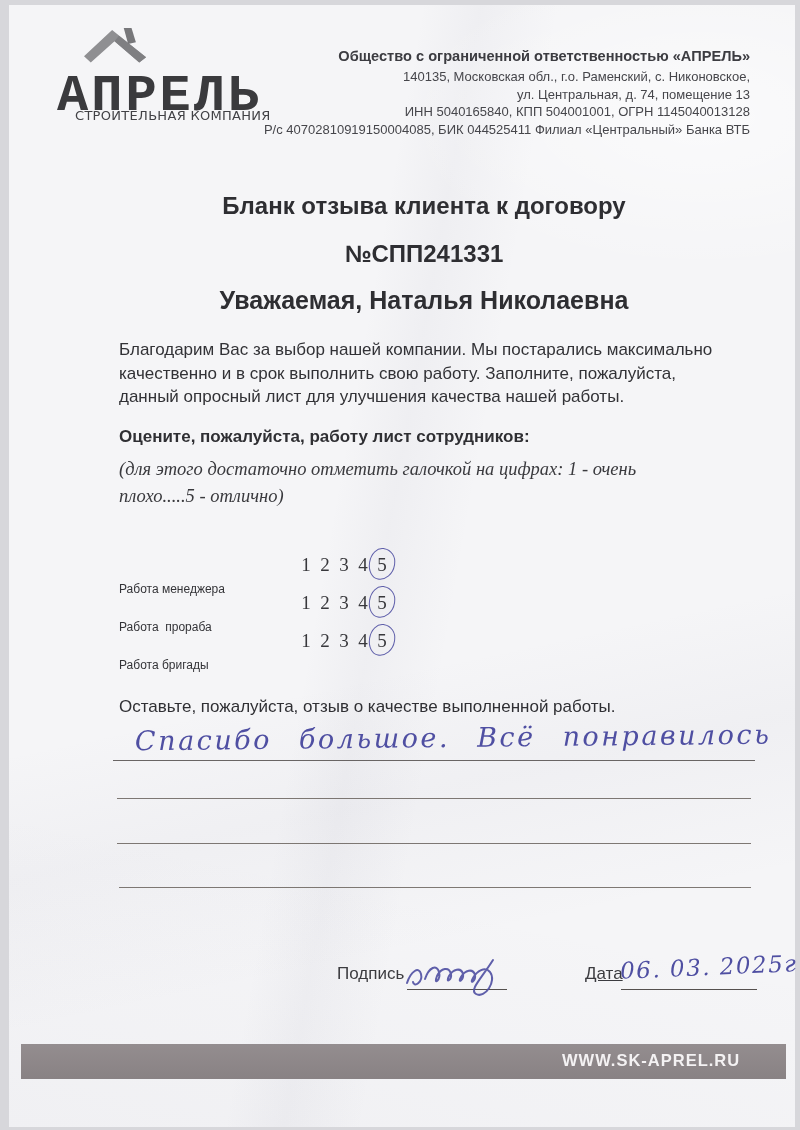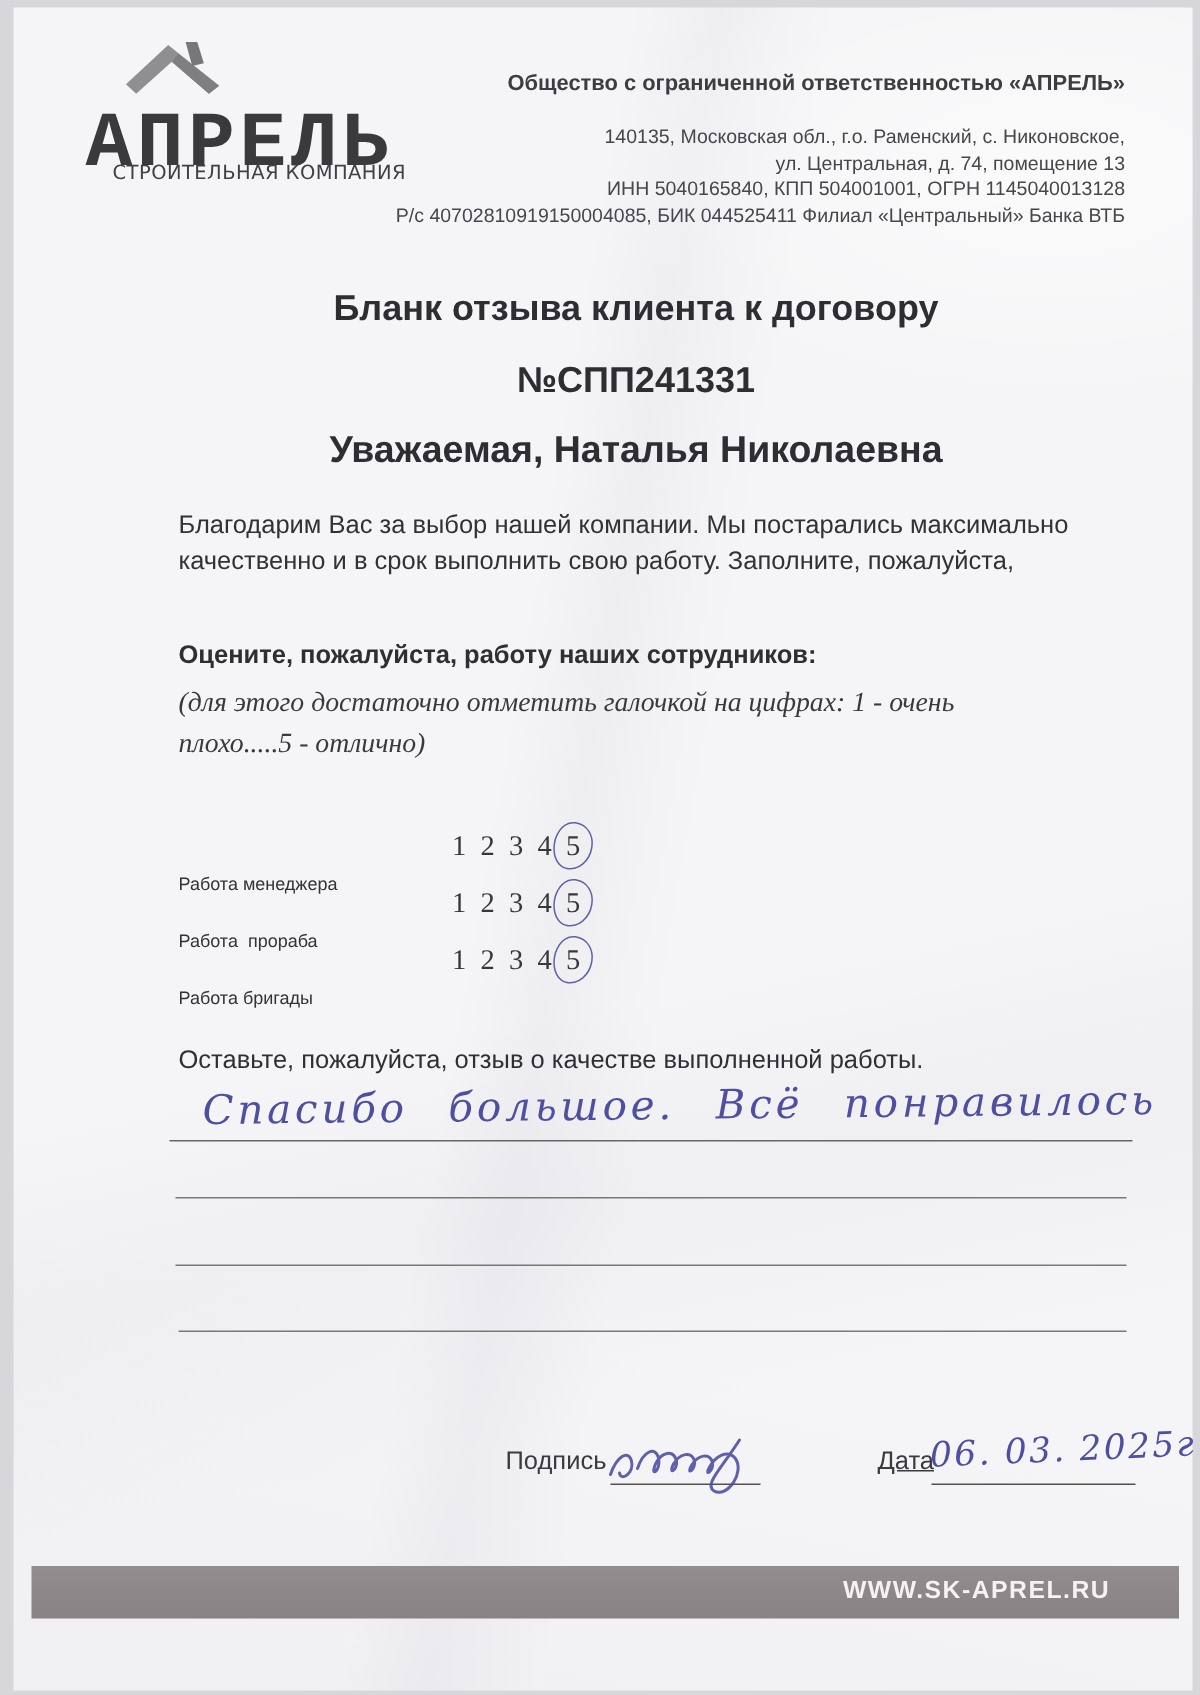--- a/index.html
+++ b/index.html
@@ -33,21 +33,21 @@
   }
   .logo-sub{
     position:absolute; left:66px; top:103px;
     font-family:"DejaVu Sans",sans-serif; font-weight:400;
     font-size:13px; letter-spacing:.3px; color:#414145; white-space:nowrap;
   }
   .company{
     position:absolute; right:45px; top:42px; text-align:right;
     font-size:13px; line-height:17.5px; color:#46464b; white-space:nowrap;
   }
-  .company .co-line-bold{font-size:14.6px; font-weight:700; color:#3c3c41; line-height:19px; margin-bottom:16px;}
+  .company .co-line-bold{font-size:14.6px; font-weight:700; color:#3c3c41; line-height:19px; margin-bottom:2px;}
   
   .titles{position:absolute; left:30px; width:770px; text-align:center;}
   .title-1{top:187px; font-size:24px; font-weight:700; color:#2e2e32;}
   .title-2{top:235px; font-size:24px; font-weight:700; color:#2e2e32;}
   .title-3{top:281px; font-size:25px; font-weight:700; color:#2e2e32;}
   
   .intro{position:absolute; left:110px; top:333px; font-size:17px; line-height:23.6px; color:#323236;}
   .intro div{white-space:nowrap;}
   .rate-heading{position:absolute; left:110px; top:422px; font-size:17px; font-weight:700; color:#2f2f33;}
   .rate-note{
@@ -127,23 +127,24 @@
     <div>Р/с 40702810919150004085, БИК 044525411 Филиал «Центральный» Банка ВТБ</div>
   </div>
 
   <div class="titles title-1" style="position:absolute;">Бланк отзыва клиента к договору</div>
   <div class="titles title-2" style="position:absolute;">№СПП241331</div>
   <div class="titles title-3" style="position:absolute;">Уважаемая, Наталья Николаевна</div>
 
   <div class="intro">
     <div>Благодарим Вас за выбор нашей компании. Мы постарались максимально</div>
     <div>качественно и в срок выполнить свою работу. Заполните, пожалуйста,</div>
-  </div>
-
-  <div class="rate-heading">Оцените, пожалуйста, работу наших сотрудников:</div>
+    <div>данный опросный лист для улучшения качества нашей работы.</div>
+  </div>
+
+  <div class="rate-heading">Оцените, пожалуйста, работу лист сотрудников:</div>
 
   <div class="rate-note">
     <div>(для этого достаточно отметить галочкой на цифрах: 1 - очень</div>
     <div>плохо.....5 - отлично)</div>
   </div>
 
   <div class="ratings">
     <div class="rate-row">
       <div class="rate-label">Работа менеджера</div>
       <div class="scale">

